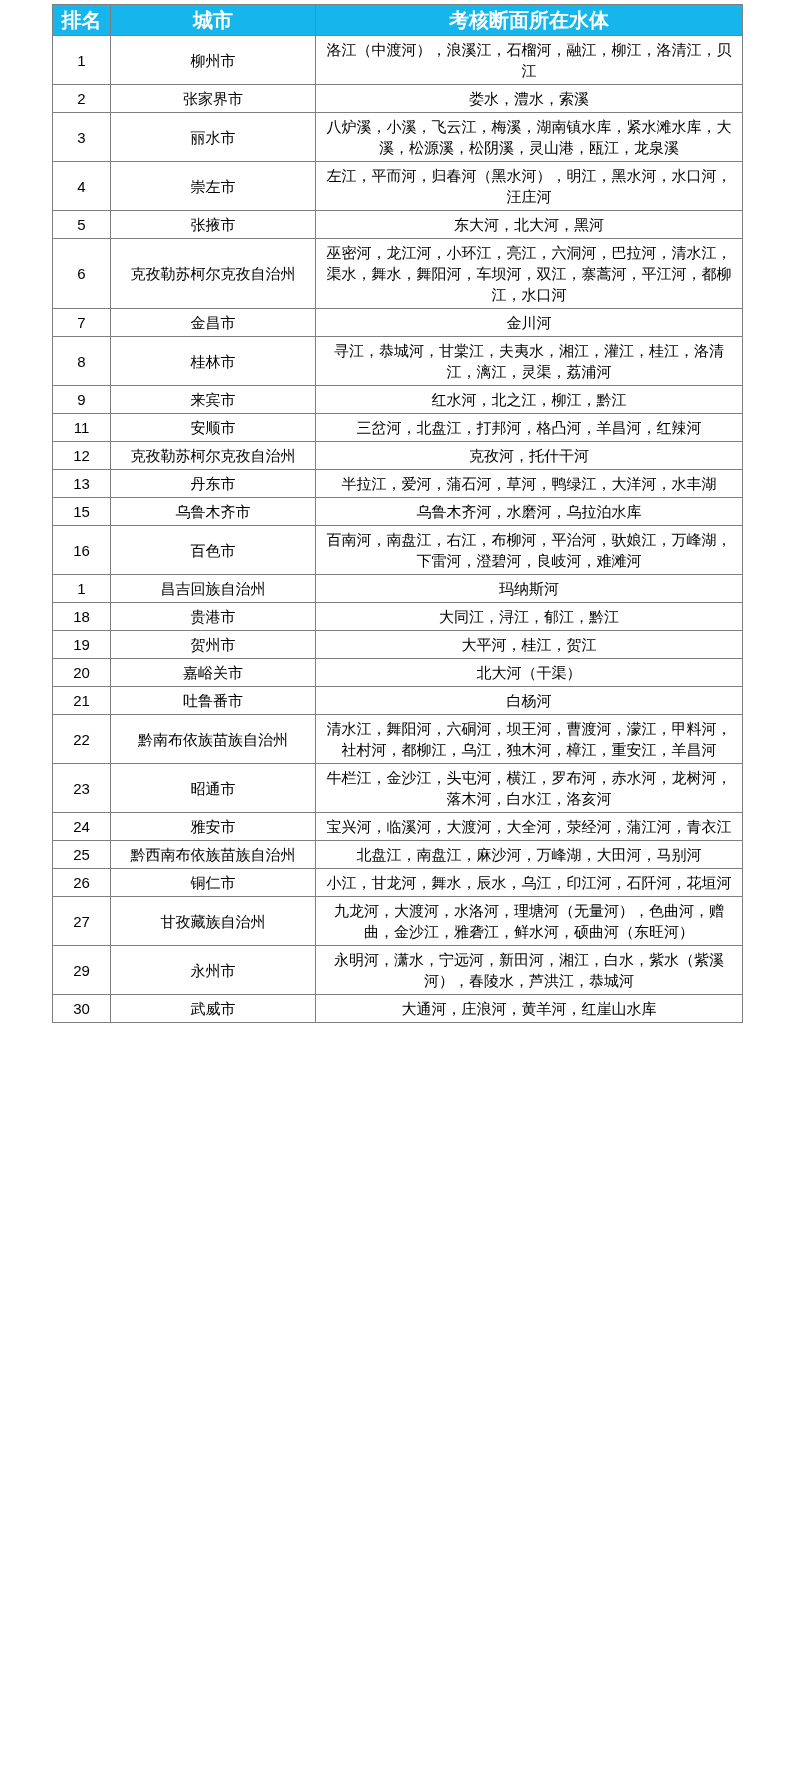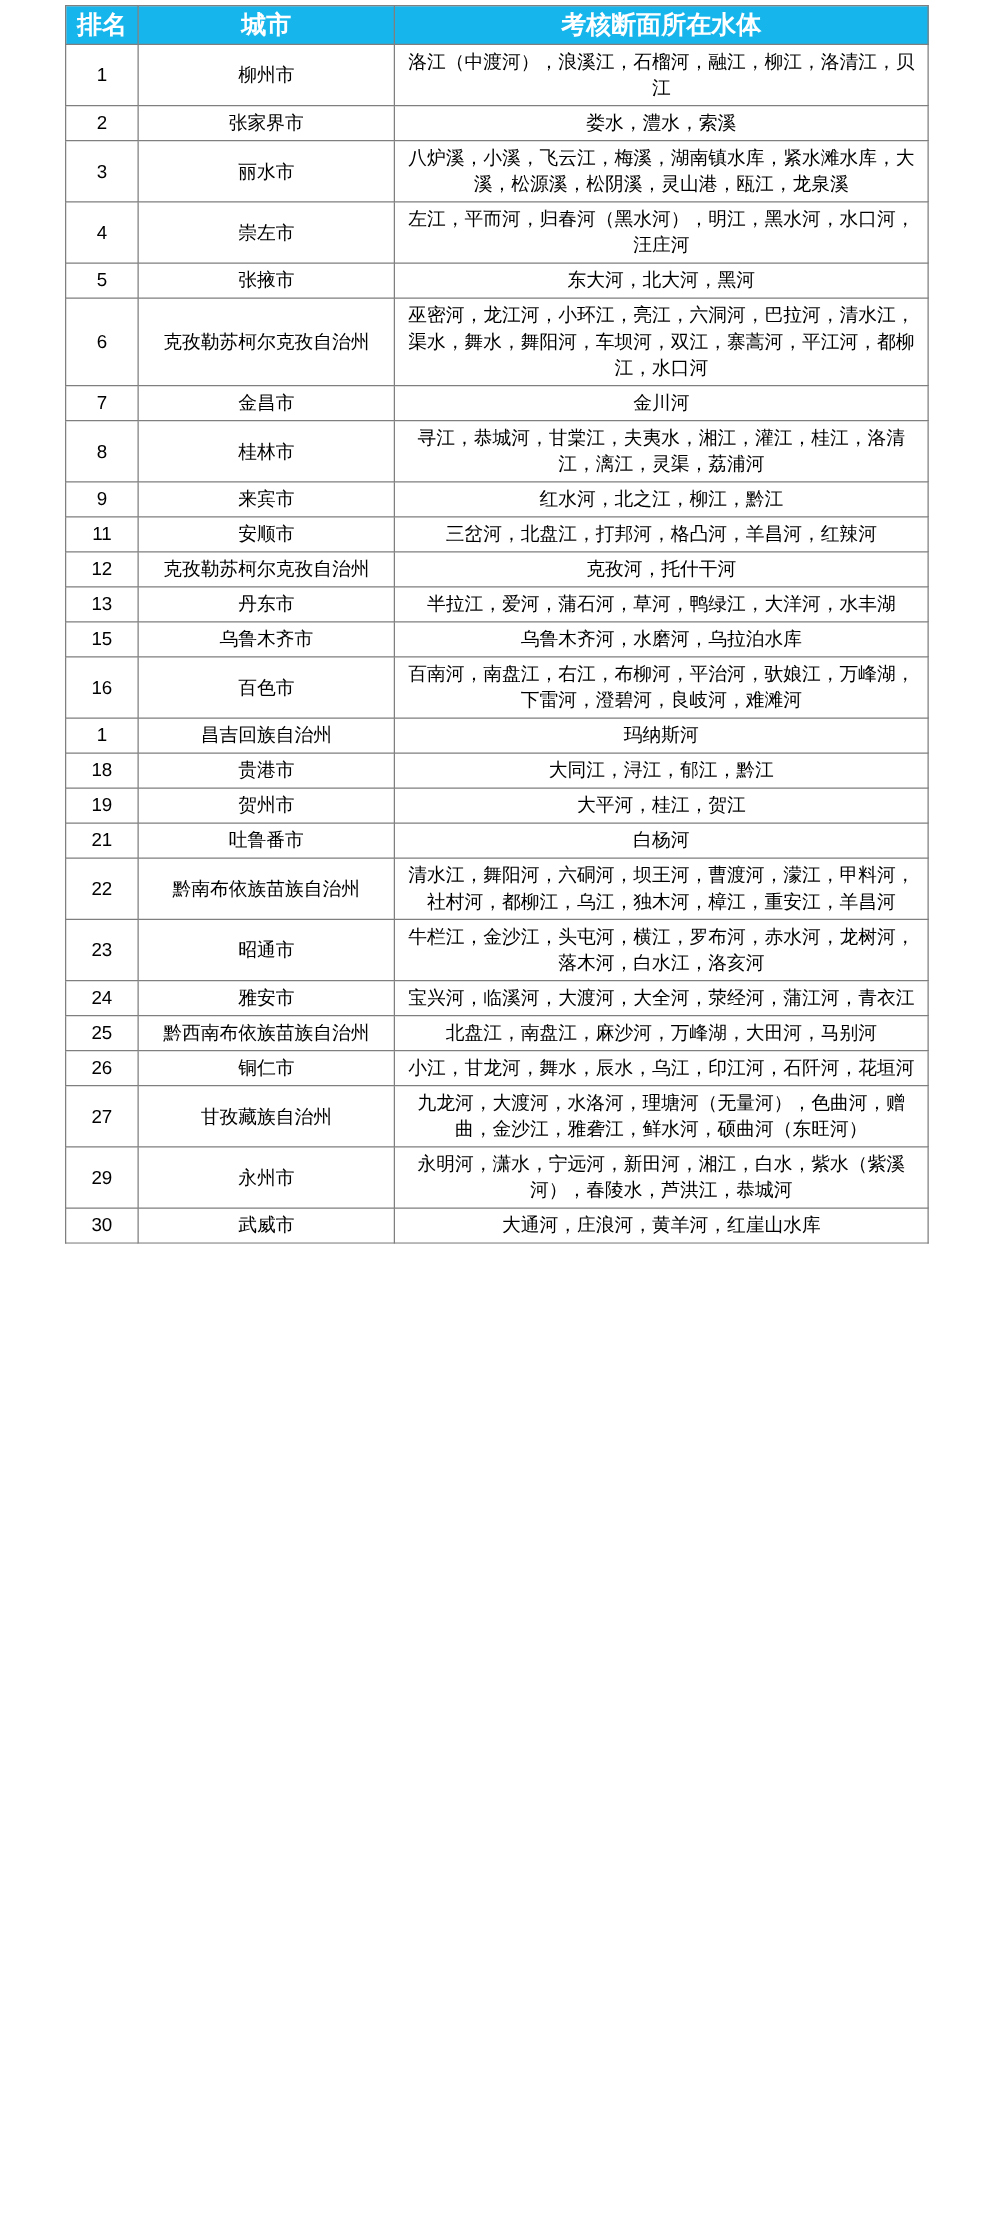--- a/index.html
+++ b/index.html
@@ -149,20 +149,25 @@
           <td class="rank-cell">18</td>
           <td class="city-cell">贵港市</td>
           <td class="water-cell">大同江，浔江，郁江，黔江</td>
         </tr>
         <tr>
           <td class="rank-cell">19</td>
           <td class="city-cell">贺州市</td>
           <td class="water-cell">大平河，桂江，贺江</td>
         </tr>
         <tr>
+          <td class="rank-cell">20</td>
+          <td class="city-cell">嘉峪关市</td>
+          <td class="water-cell">北大河（干渠）</td>
+        </tr>
+        <tr>
           <td class="rank-cell">21</td>
           <td class="city-cell">吐鲁番市</td>
           <td class="water-cell">白杨河</td>
         </tr>
         <tr>
           <td class="rank-cell">22</td>
           <td class="city-cell">黔南布依族苗族自治州</td>
           <td class="water-cell">清水江，舞阳河，六硐河，坝王河，曹渡河，濛江，甲料河，社村河，都柳江，乌江，独木河，樟江，重安江，羊昌河</td>
         </tr>
         <tr>

